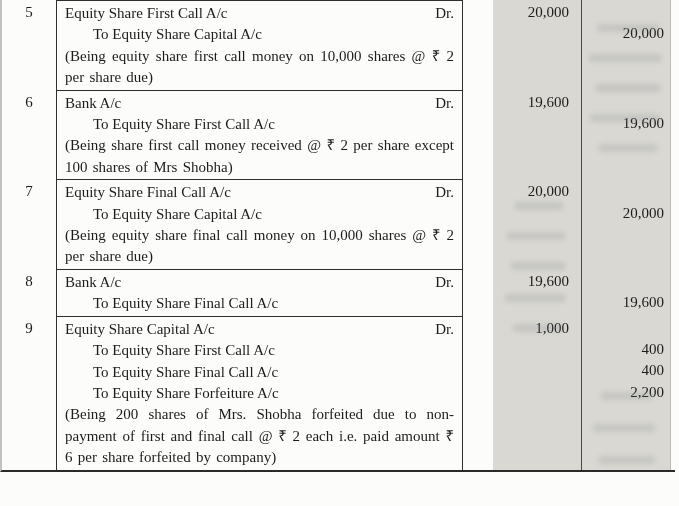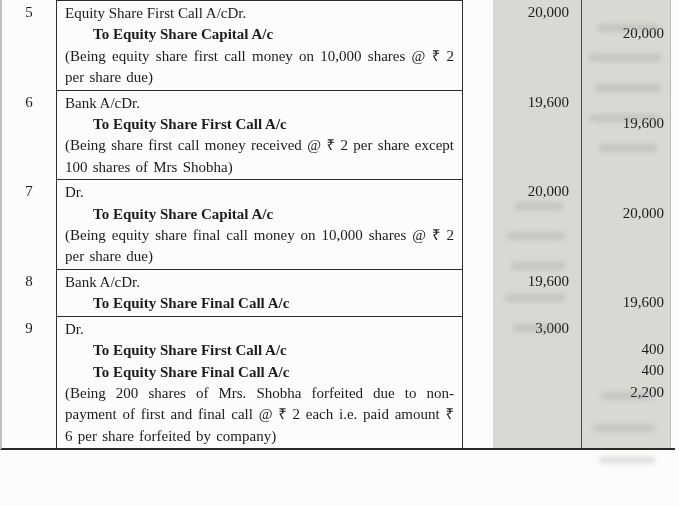--- a/index.html
+++ b/index.html
@@ -31,22 +31,22 @@
   .part {
     width: 407px;
     flex: 0 0 407px;
     box-sizing: border-box;
     border-left: 1.5px solid #2e2e2c;
     border-right: 1.5px solid #2e2e2c;
     border-top: 1.5px solid #2e2e2c;
     padding: 2px 8px 1px 8px;
     line-height: 21.4px;
   }
-  .debit-line { display: flex; justify-content: flex-start; }
-  .credit-line { padding-left: 28px; font-weight: bold; }
+  .debit-line { display: flex; justify-content: space-between; }
+  .credit-line { padding-left: 28px; }
   .narration { text-align: justify; word-spacing: 1.5px; font-family: Liberation Serif, serif; }
   .gap { width: 30px; flex: 0 0 30px; }
   .dr-col {
     width: 88px;
     flex: 0 0 88px;
     box-sizing: border-box;
     background: #d9d8d2;
     line-height: 21.4px;
     padding-top: 2px;
   }
@@ -117,20 +117,21 @@
     </div>
     <div class="cr-col">
             <div class="amt">19,600</div>
           </div>
   </div>
 
   <div class="row">
     <div class="num">7</div>
     <div class="part">
       <div class="debit-line">
+        <span>Equity Share Final Call A/c</span>
         <span>Dr.</span>
       </div>
       <div>
               <div class="credit-line">To Equity Share Capital A/c</div>
             </div>
       <div class="narration">(Being equity share final call money on 10,000 shares @ ₹ 2 per share due)</div>
     </div>
     <div class="gap"></div>
     <div class="dr-col">
       <div class="amt">20,000</div>
@@ -157,31 +158,33 @@
     </div>
     <div class="cr-col">
             <div class="amt">19,600</div>
           </div>
   </div>
 
   <div class="row">
     <div class="num">9</div>
     <div class="part">
       <div class="debit-line">
+        <span>Equity Share Capital A/c</span>
         <span>Dr.</span>
       </div>
       <div>
               <div class="credit-line">To Equity Share First Call A/c</div>
               <div class="credit-line">To Equity Share Final Call A/c</div>
+              <div class="credit-line">To Equity Share Forfeiture A/c</div>
             </div>
       <div class="narration">(Being 200 shares of Mrs. Shobha forfeited due to non-payment of first and final call @ ₹ 2 each i.e. paid amount ₹ 6 per share forfeited by company)</div>
     </div>
     <div class="gap"></div>
     <div class="dr-col">
-      <div class="amt">3,000</div>
+      <div class="amt">1,000</div>
     </div>
     <div class="cr-col">
             <div class="amt">400</div>
             <div class="amt">400</div>
             <div class="amt">2,200</div>
           </div>
   </div>
 </div>
   </div>
 

